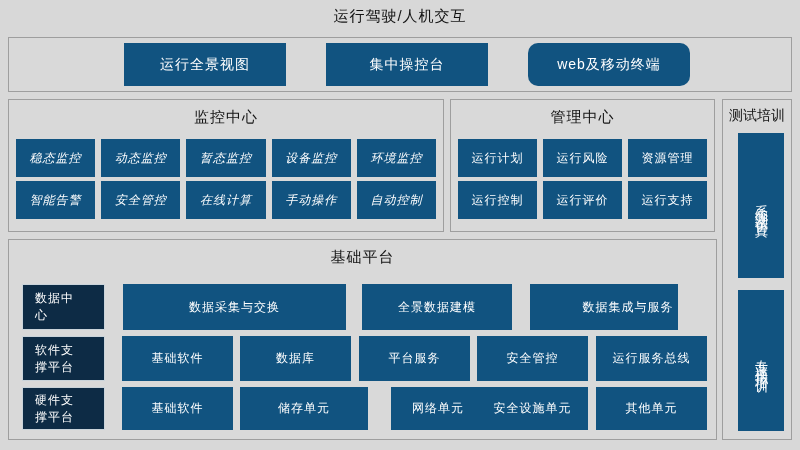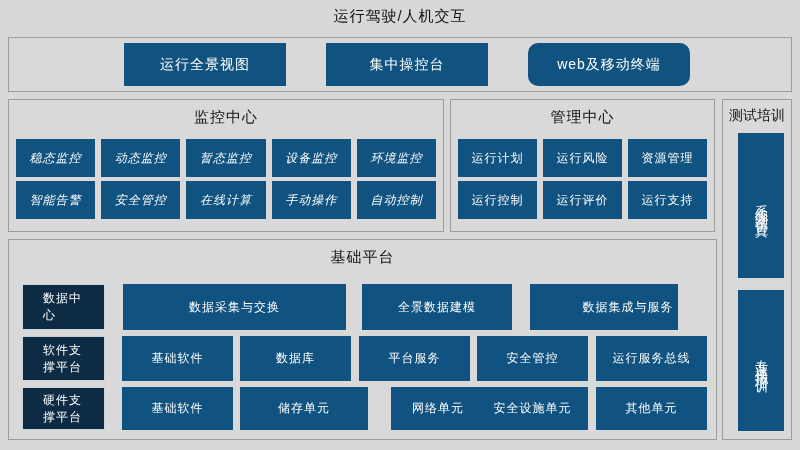--- a/index.html
+++ b/index.html
@@ -60,21 +60,21 @@
   }
   #vtile-0 { top:33px;  height:145px; }
   #vtile-1 { top:190px; height:141px; }
 
   
   .row-label {
     position:absolute; left:13px; width:83px;
     background:#0d2b45; border:1px solid #c9d3da; color:#ffffff;
     font-size:12px; letter-spacing:1px; line-height:1.4;
     display:flex; align-items:center; box-sizing:border-box;
-    padding:0 18px 0 20px;
+    padding:0 18px 0 12px;
   }
   #base-label-0 { top:44px;  height:46px; }
   #base-label-1 { top:96px;  height:45px; }
   #base-label-2 { top:147px; height:43px; }
 
   .b-tile { position:absolute; }
   #b-tile-0-0 { top:44px; height:46px; left:114px; width:223px; }
   #b-tile-0-1 { top:44px; height:46px; left:353px; width:150px; }
   #b-tile-0-2 { top:44px; height:46px; left:521px; width:148px;padding-left:48px; }
 

